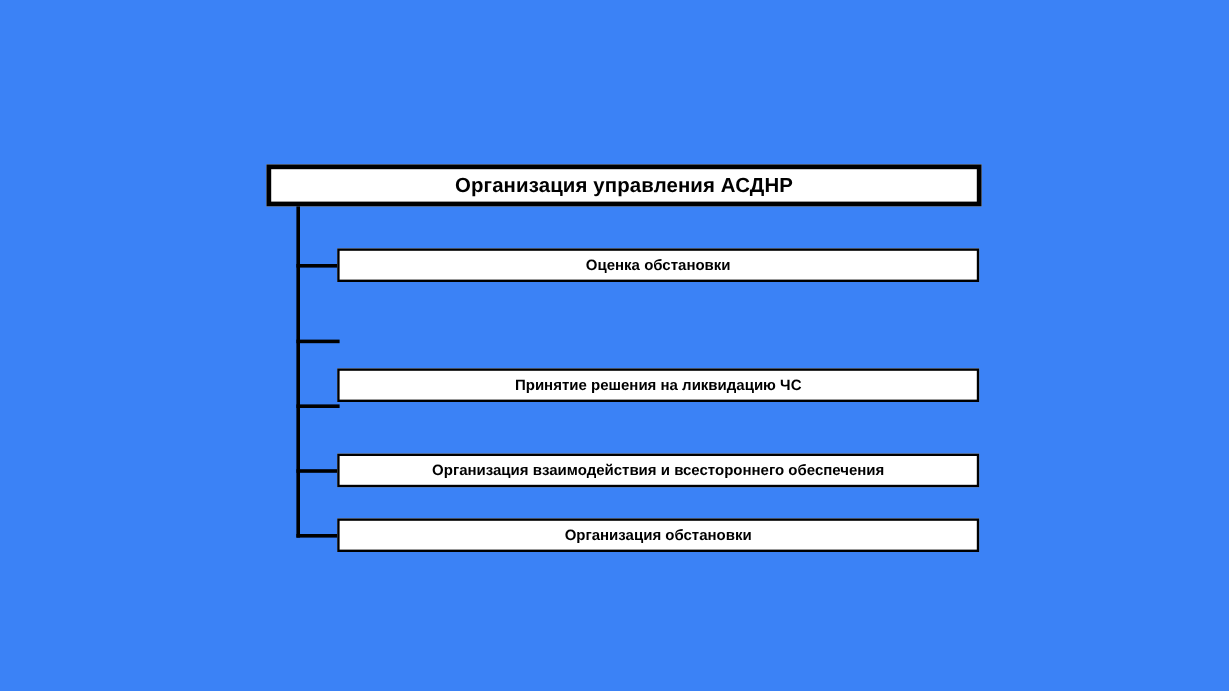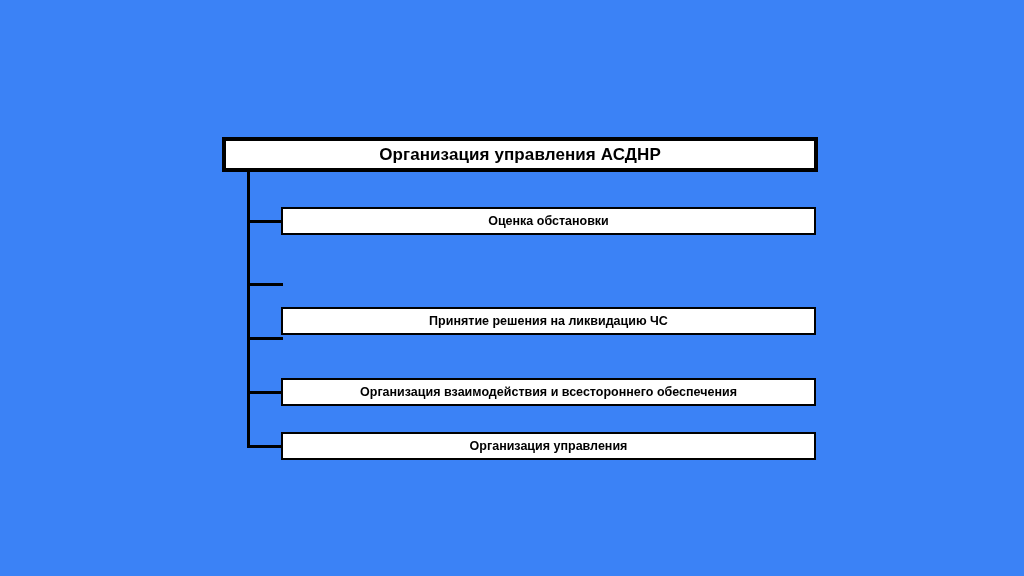--- a/index.html
+++ b/index.html
@@ -106,16 +106,16 @@
   <div class="child-box" style="top:270px;margin-top:37px;">
     <span class="box-label">Принятие решения на ликвидацию ЧС</span>
   </div>
 
 
   <div class="child-box" style="top:378px;">
     <span class="box-label">Организация взаимодействия и всестороннего обеспечения</span>
   </div>
 
   <div class="child-box" style="top:432px;">
-    <span class="box-label">Организация управления</span>
+    <span class="box-label">Организация обстановки</span>
   </div>
 
 </div>
 
 </body></html>

